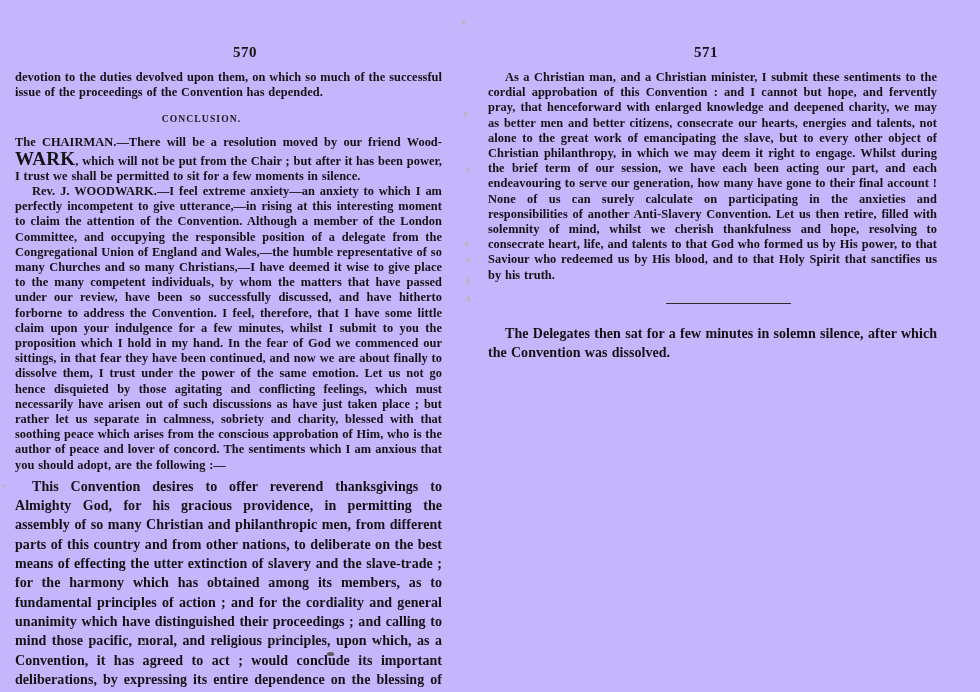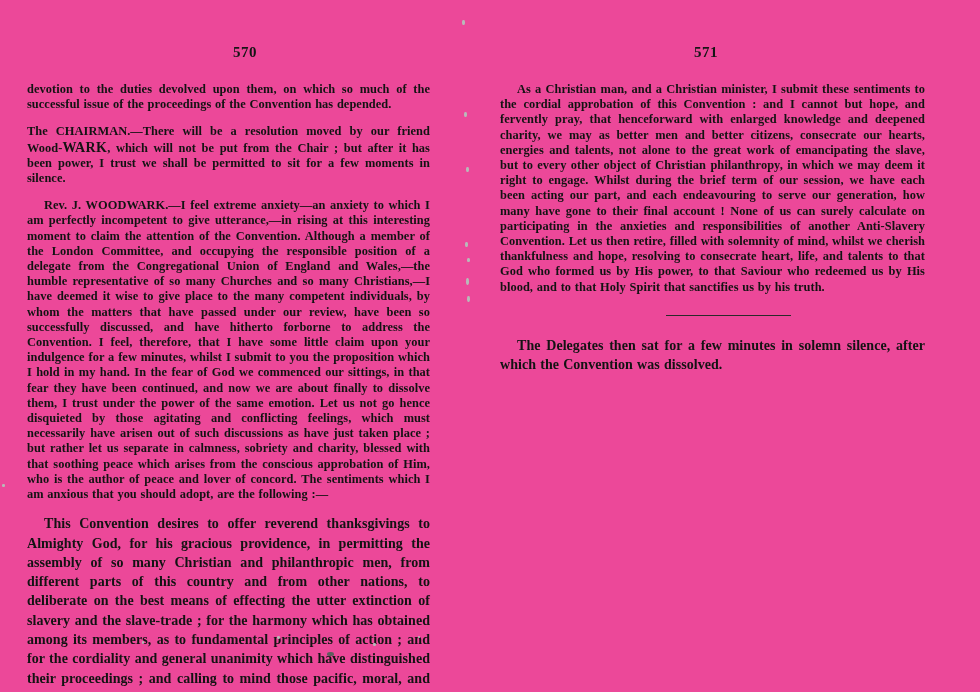--- a/index.html
+++ b/index.html
@@ -11,21 +11,21 @@
     width: 980px;
     height: 692px;
     position: relative;
     font-family: "Liberation Serif", "DejaVu Serif", serif;
     color: #111111;
     overflow: hidden;
   }
   .page-scan {
     position: absolute;
     inset: 0;
-    background: #ec4899;
+    background: #c4b5fd;
     padding-left: 36px;
   }
   
   .page-panel {
     position: absolute;
     top: 0;
     height: 692px;
   }
   #page-left  { left: 0;   width: 490px; }
   #page-right { left: 461px; width: 490px; }
@@ -44,21 +44,21 @@
   #page-right .folio { padding-right: 44px; }
 
   .column {
     position: absolute;
     top: 70px;
   }
   #page-left .column  { left: 15px;  width: 427px; }
   #page-right .column { left: 27px;  width: 449px; }
 
   p.para {
-    margin: 12px;
+    margin: 0;
     text-align: justify;
     text-align-last: left;
     font-size: 12.4px;
     line-height: 15.6px;
     font-weight: 700;
     letter-spacing: 0.05px;
     word-spacing: 0.6px;
     color: #131313;
     -webkit-font-smoothing: none;
   }
@@ -68,21 +68,21 @@
   
   p.para.resolution {
     font-size: 14px;
     line-height: 19.3px;
     margin-top: 4px;
     font-weight: 700;
   }
 
   .smallcaps {
     font-variant: small-caps;
-    font-size: 14px;
+    font-size: 19px;
     letter-spacing: 0.3px;
   }
 
   h2.section-head {
     margin: 13px 0 11px 0;
     text-align: center;
     font-size: 9.6px;
     font-weight: 700;
     font-variant: small-caps;
     letter-spacing: 1.1px;
@@ -114,20 +114,21 @@
 
   <div class="page-panel" id="page-left">
 
     <div class="folio">570</div>
 
     <div class="column">
 
       <p class="para tight">devotion to the duties devolved upon them, on which so much of the successful issue of the proceedings of the Convention has depended.</p>
 
 
+      <h2 class="section-head">CONCLUSION.</h2>
 
       <p class="para tight"><span>The CHAIRMAN.—There will be a resolution moved by our friend Wood-</span><span class="smallcaps">WARK</span><span>, which will not be put from the Chair ; but after it has been power, I trust we shall be permitted to sit for a few moments in silence.</span></p>
 
       <p class="para tight indent">Rev. J. WOODWARK.—I feel extreme anxiety—an anxiety to which I am perfectly incompetent to give utterance,—in rising at this interesting moment to claim the attention of the Convention. Although a member of the London Committee, and occupying the responsible position of a delegate from the Congregational Union of England and Wales,—the humble representative of so many Churches and so many Christians,—I have deemed it wise to give place to the many competent individuals, by whom the matters that have passed under our review, have been so successfully discussed, and have hitherto forborne to address the Convention. I feel, therefore, that I have some little claim upon your indulgence for a few minutes, whilst I submit to you the proposition which I hold in my hand. In the fear of God we commenced our sittings, in that fear they have been continued, and now we are about finally to dissolve them, I trust under the power of the same emotion. Let us not go hence disquieted by those agitating and conflicting feelings, which must necessarily have arisen out of such discussions as have just taken place ; but rather let us separate in calmness, sobriety and charity, blessed with that soothing peace which arises from the conscious approbation of Him, who is the author of peace and lover of concord. The sentiments which I am anxious that you should adopt, are the following :—</p>
 
       <p class="para resolution indent">This Convention desires to offer reverend thanksgivings to Almighty God, for his gracious providence, in permitting the assembly of so many Christian and philanthropic men, from different parts of this country and from other nations, to deliberate on the best means of effecting the utter extinction of slavery and the slave-trade ; for the harmony which has obtained among its members, as to fundamental principles of action ; and for the cordiality and general unanimity which have distinguished their proceedings ; and calling to mind those pacific, moral, and religious principles, upon which, as a Convention, it has agreed to act ; would conclude its important deliberations, by expressing its entire dependence on the blessing of Him who has given us command to break every yoke and to let the oppressed go free ; and by recording its solemn sense of the duty binding on every friend of the cause, not to relax in any effort until unconditional freedom shall be secured to every slave.</p>
 
     </div>
 
     <div class="speck" style="left:2px;  top:484px; width:3px;  height:3px;"></div>

